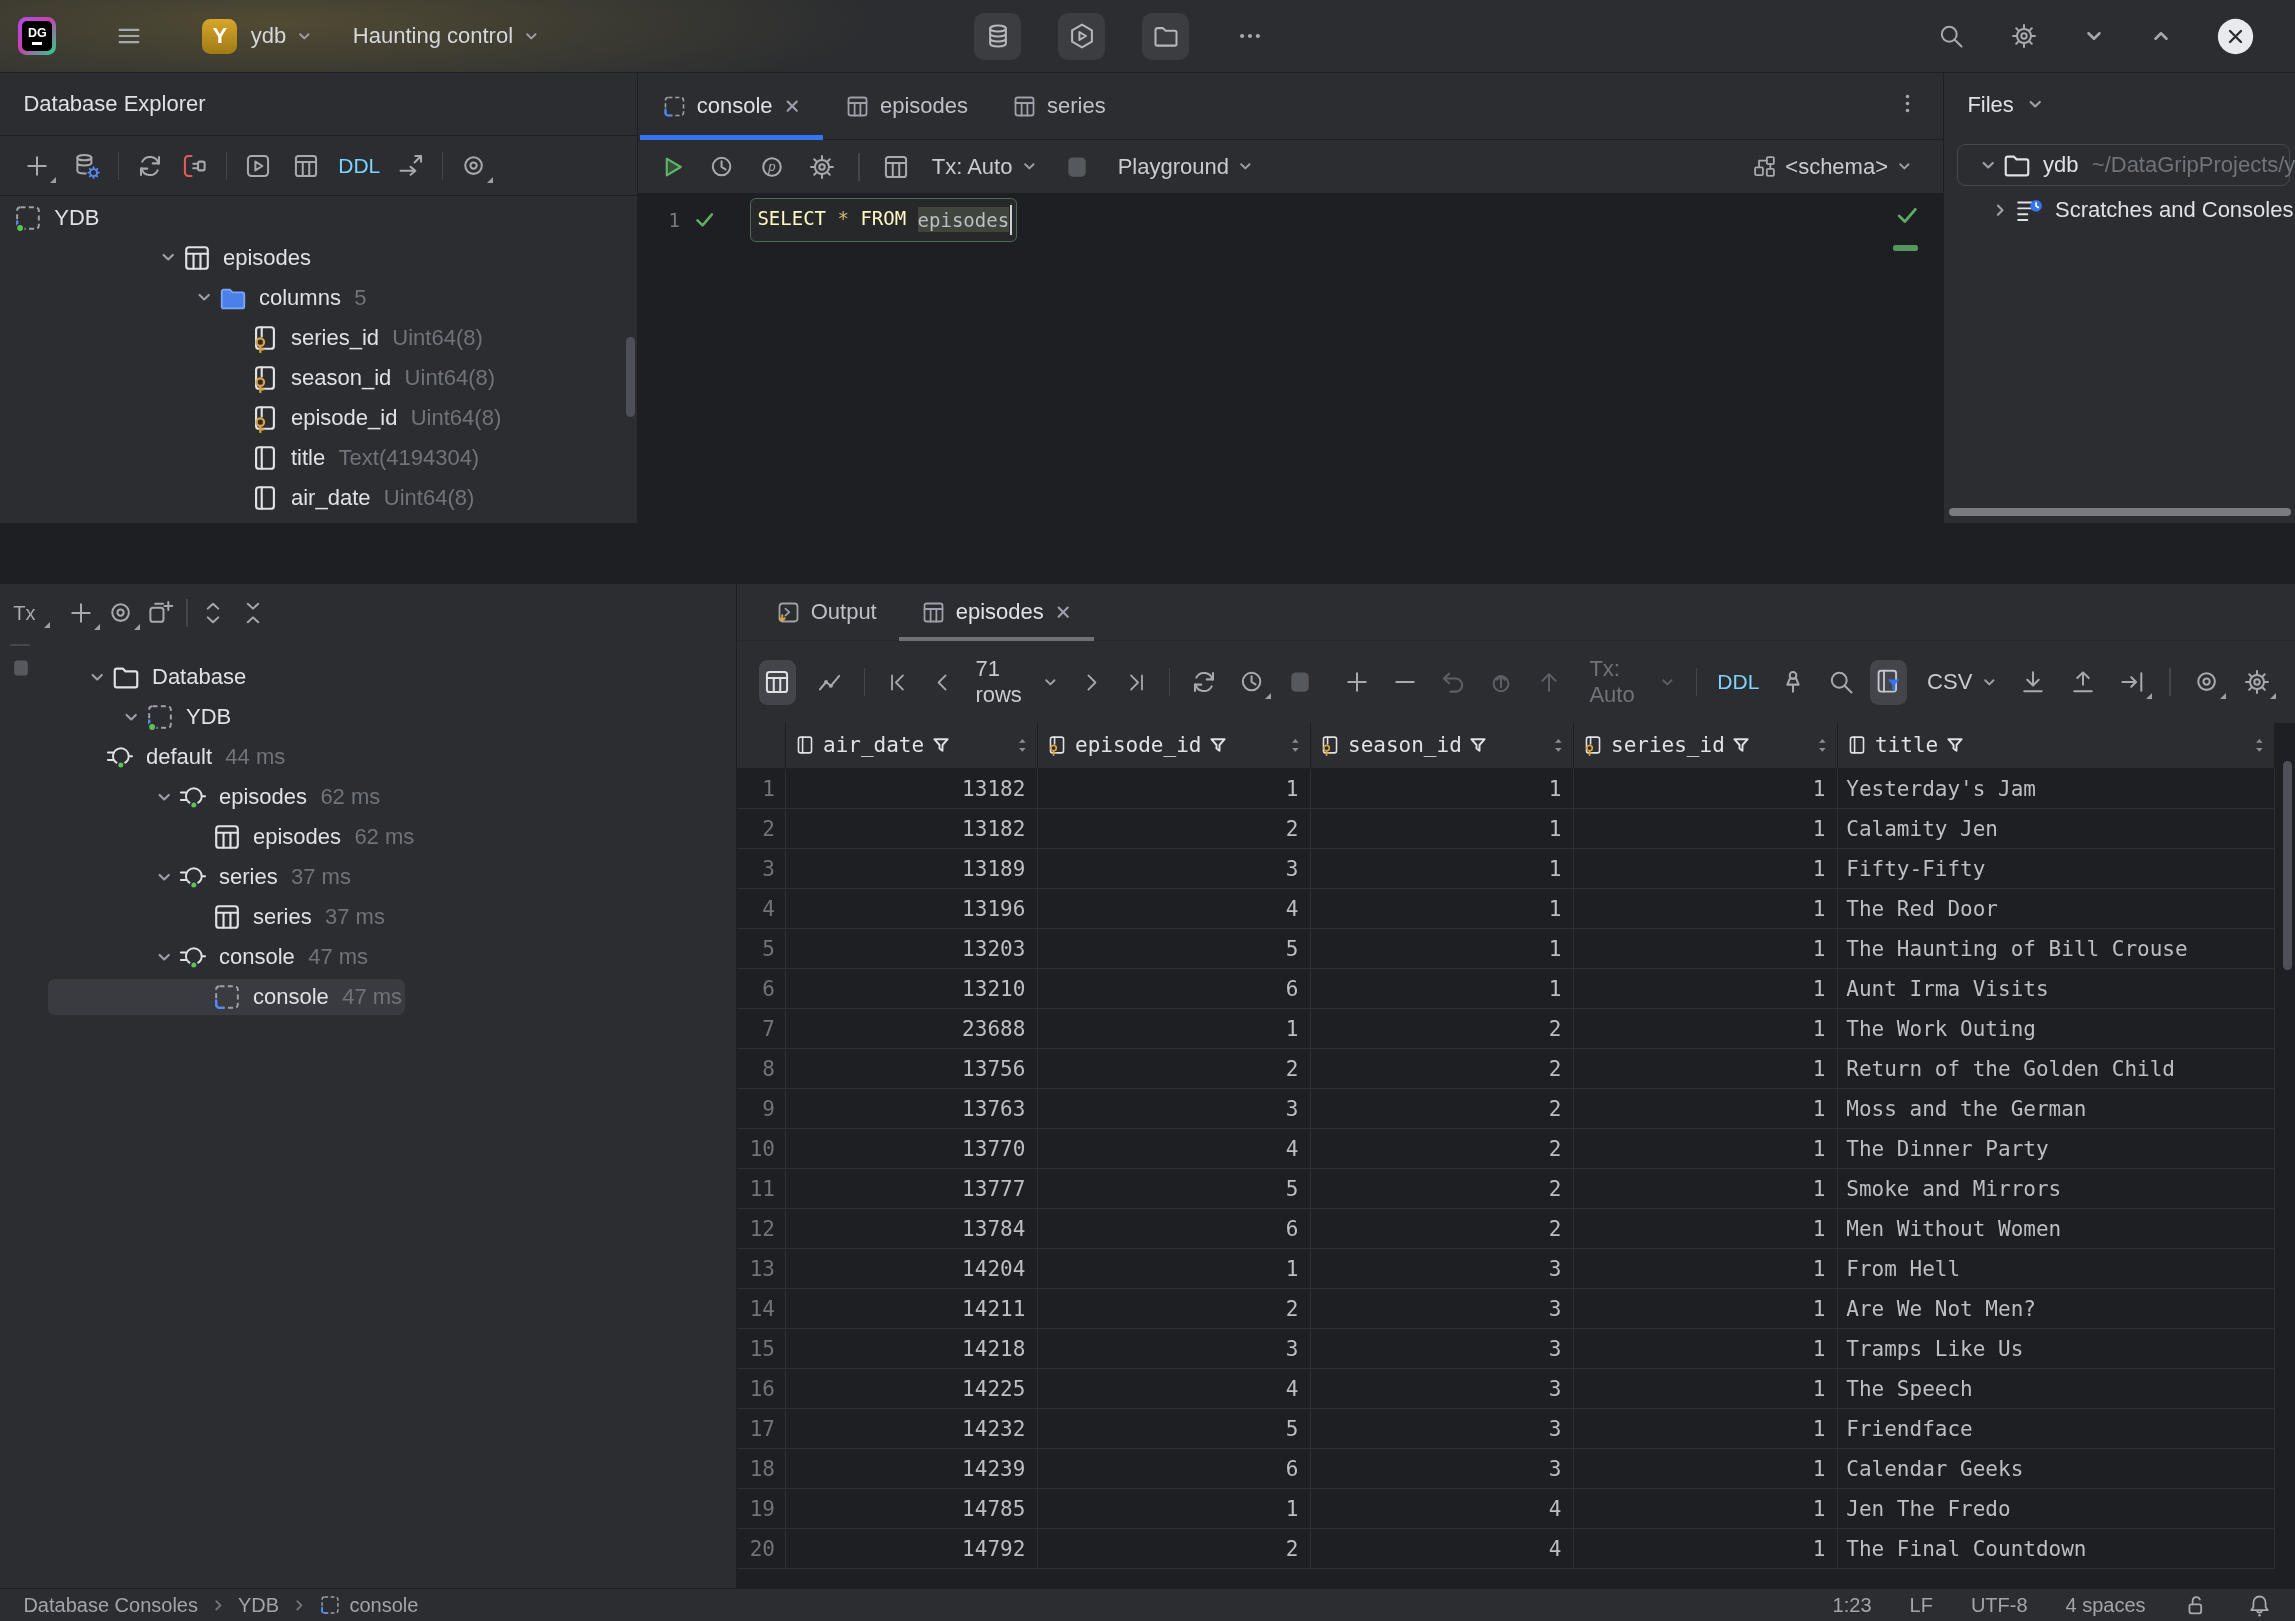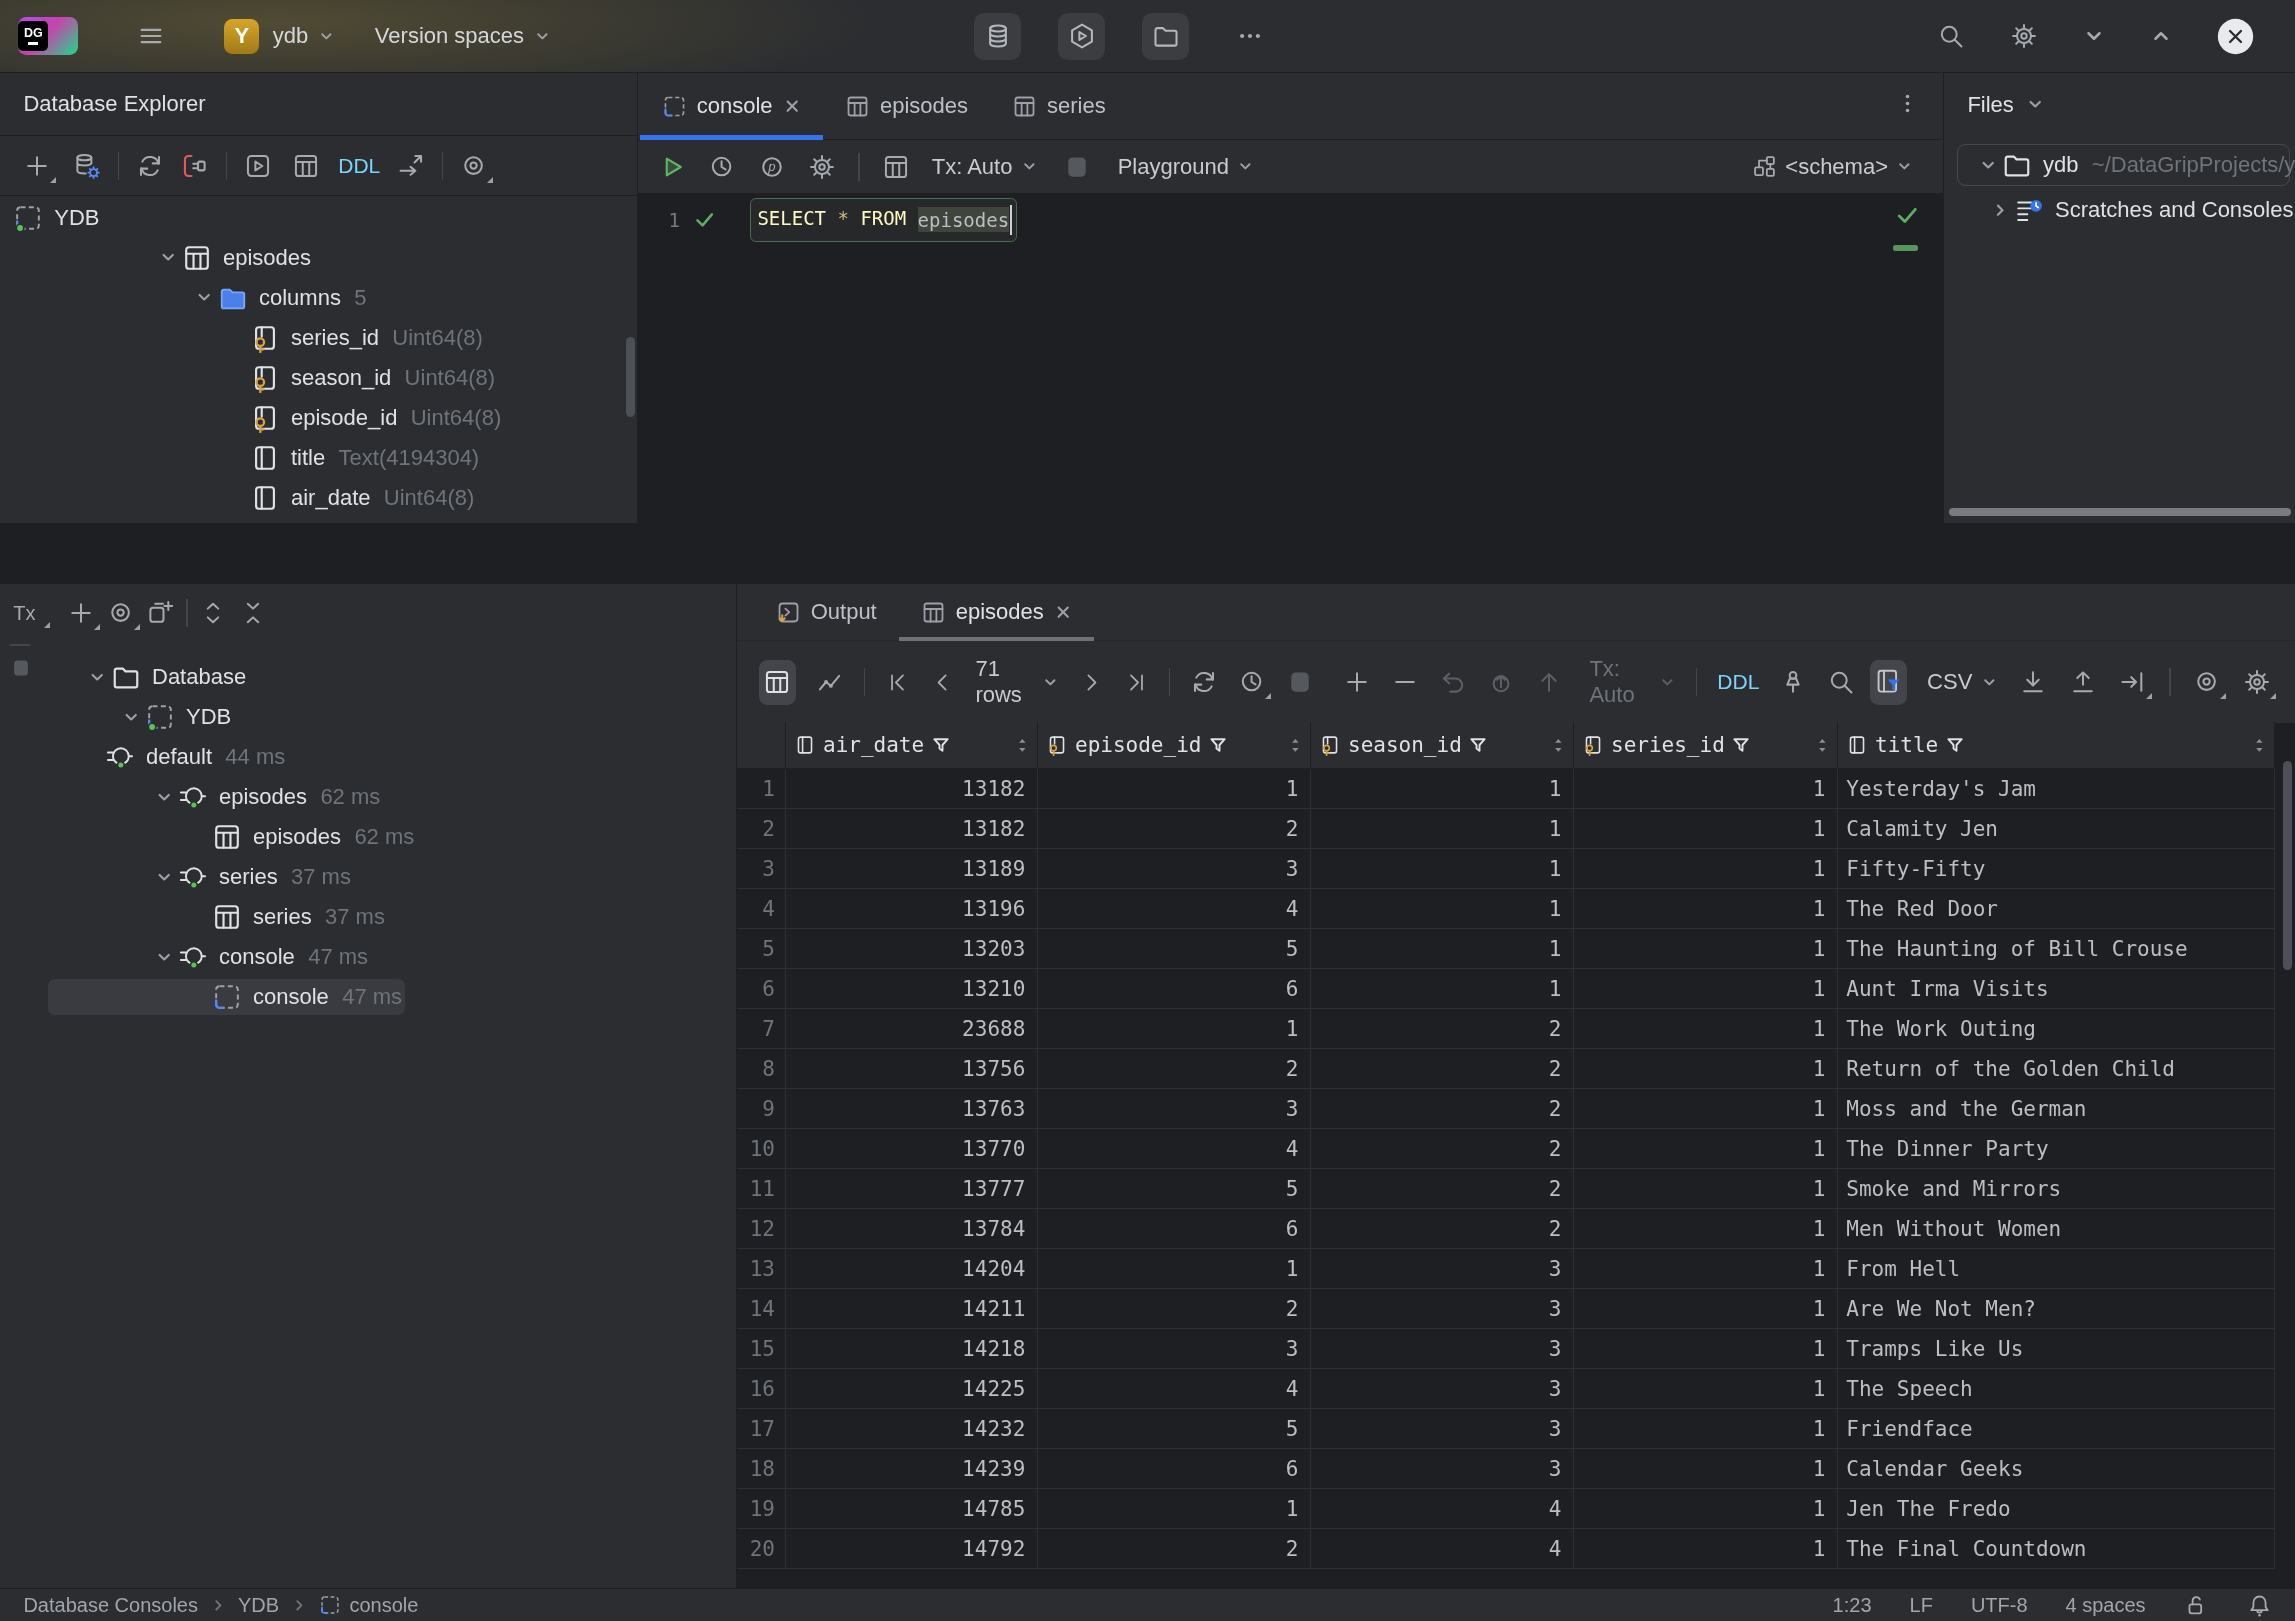--- a/index.html
+++ b/index.html
@@ -14,21 +14,21 @@
 .i20{width:16.7px;height:16.7px}.i22{width:18.4px;height:18.4px}.i26{width:22px;height:22px}
 .i30{width:25px;height:25px}.i34{width:28px;height:28px}.i36{width:30px;height:30px}.i44{width:37px;height:37px}
 .tbic{color:#a6a9ae}.dim{color:#5c5f65}.dim2{color:#9da0a8}
 .vdiv{width:1.7px;height:28px;background:#43454a;flex:none}
 .hasdd{position:relative}
 .hasdd::after{content:"";position:absolute;right:-5px;bottom:-3.3px;border-left:6.7px solid transparent;border-bottom:6.7px solid #9da0a8}
 .mono{font-family:"DejaVu Sans Mono","Liberation Mono",monospace}
 
 #titlebar{left:0;top:0;width:2295px;height:73px;border-bottom:1.7px solid #1e1f22;
  background:radial-gradient(834px 125px at 275px 22px,rgba(168,144,60,.30),rgba(168,144,60,0) 72%),#2b2d30}
-#logo{width:60px;height:38px;border-radius:8.3px;background:linear-gradient(135deg,#b44bf0 0%,#ff45dfb3 45%,#21d789 100%);display:flex;align-items:center;}
+#logo{width:38px;height:38px;border-radius:8.3px;background:linear-gradient(135deg,#b44bf0 0%,#ff45dfb3 45%,#21d789 100%);display:flex;align-items:center;justify-content:center}
 #logo .inner{width:30px;height:30px;border-radius:5px;background:#000;color:#fff;font-size:12.5px;font-weight:700;display:flex;flex-direction:column;align-items:center;justify-content:center;line-height:1}
 #logo .inner em{font-style:normal}
 #logo .inner b{display:block;width:10px;height:2.5px;background:#fff;margin-top:2.5px}
 #avatar{width:35px;height:35px;border-radius:8.3px;background:linear-gradient(180deg,#d7a62a,#a07a16);color:#fff;font-weight:700;font-size:22px;display:flex;align-items:center;justify-content:center}
 .tb-text{color:#d5d7db;margin:0 10px 0 13.3px}
 .center-btn{width:47px;height:47px;border-radius:10px;background:#3b3d40;display:flex;align-items:center;justify-content:center;color:#b4b7bc}
 
 .panel{background:#2b2d30}
 #dbx{left:0;top:73px;width:638px;height:450px;border-right:1.7px solid #1e1f22}
 #editor{left:638px;top:73px;width:1305px;height:450px;background:#2b2d30}
@@ -108,21 +108,21 @@
         </i>
       <div id="avatar" style="margin-left:58px">
           <span>Y</span>
         </div>
       <span class="tb-text">ydb</span>
       <i class="ico i20 dim2">
           <svg viewBox="0 0 20 20">
             <path class="s" d="M5 7.5l5 5 5-5"></path>
           </svg>
         </i>
-      <span class="tb-text" style="margin-left:40px">Version spaces</span>
+      <span class="tb-text" style="margin-left:40px">Haunting control</span>
       <i class="ico i20 dim2">
           <svg viewBox="0 0 20 20">
             <path class="s" d="M5 7.5l5 5 5-5"></path>
           </svg>
         </i>
     </div>
     <div class="abs flex" style="left:974px;top:12.5px;gap:37px">
       <div class="center-btn">
           <i class="ico i34">
             <svg viewBox="0 0 32 32">

